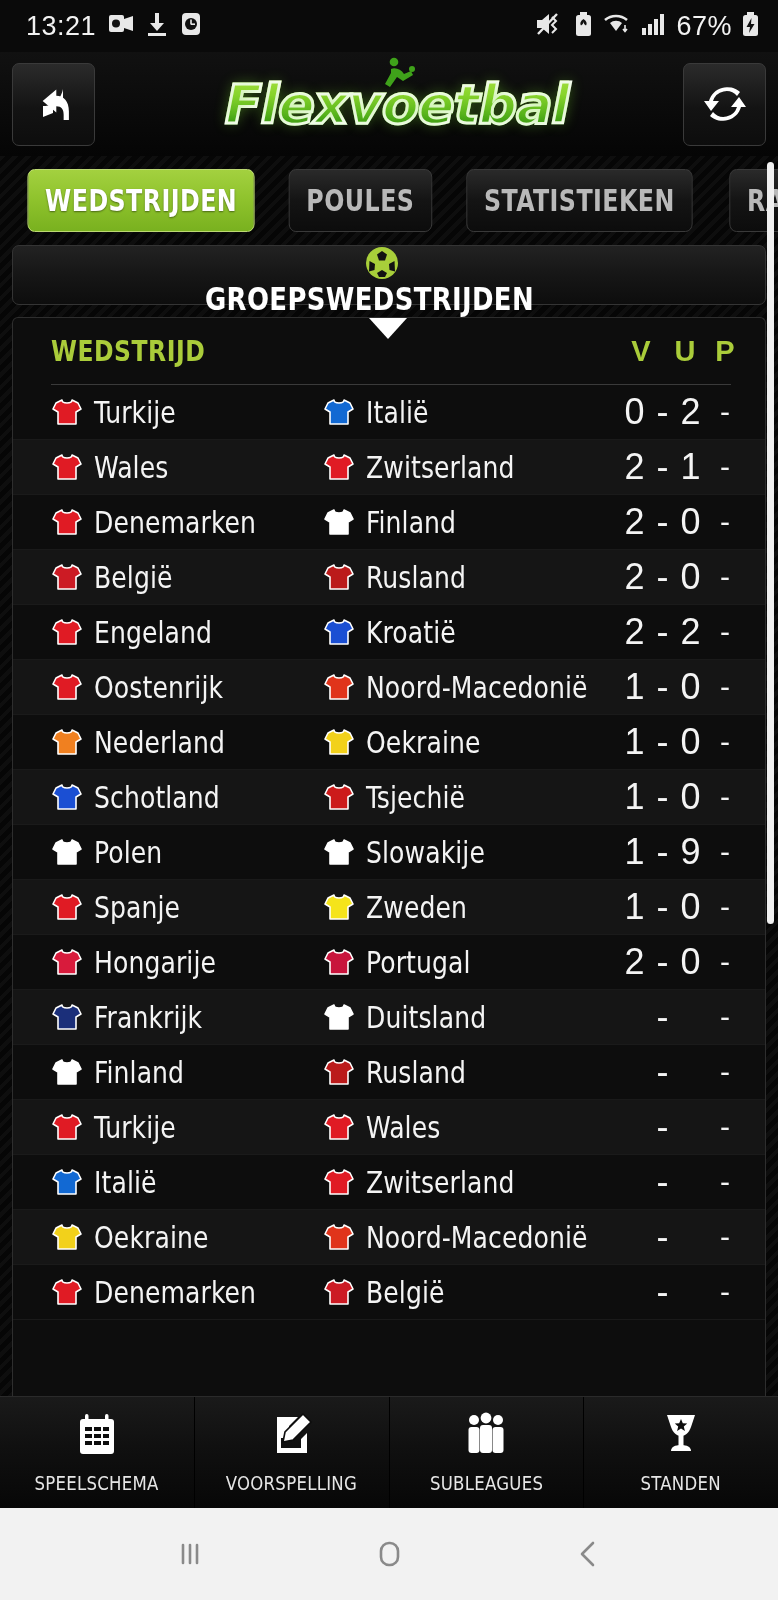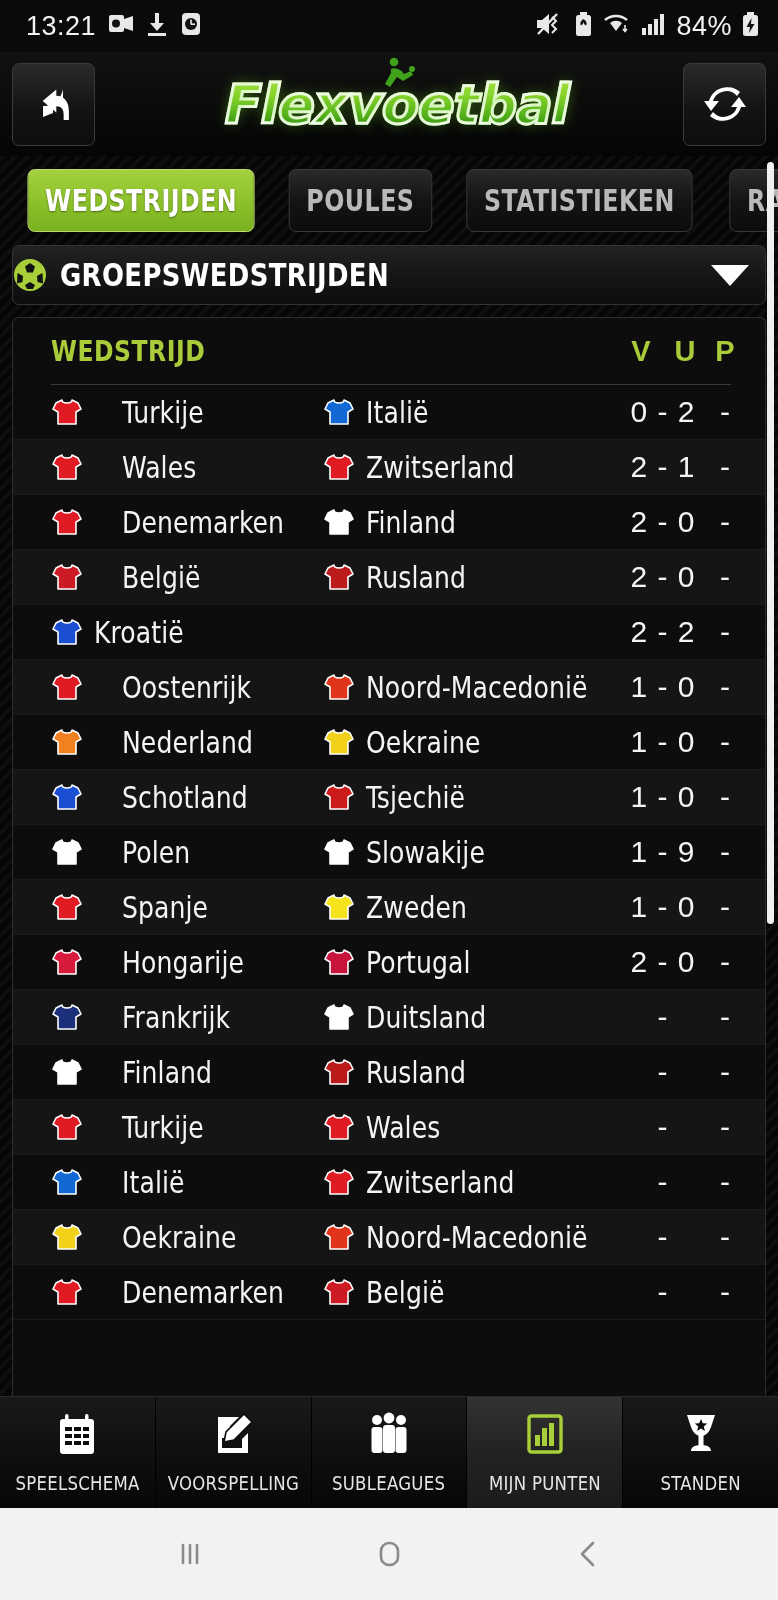--- a/index.html
+++ b/index.html
@@ -131,21 +131,22 @@
   }
 
   
   .group-bar {
     margin: 4px 2px 8px 2px;
     height: 60px;
     border-radius: 7px;
     background: linear-gradient(180deg,#222 0%, #161616 50%, #0d0d0d 100%);
     border: 1px solid #343434;
     display: flex; align-items: center;
-    padding: 0 16px 0 0;
+    padding: 0 16px 0 14px;
+    flex-direction: column;
   }
   .ball {
     width: 34px; height: 34px;
     flex: 0 0 auto;
     margin-right: 13px;
   }
   .group-title {
     color: #fff;
     font-family: "DejaVu Sans Condensed", "Liberation Sans Narrow", "Liberation Sans", sans-serif;
     font-size: 32px;
@@ -211,38 +212,38 @@
     height: 55px;
     padding: 0 22px 0 38px;
     border-bottom: 1px solid #1a1a1a;
   }
   .row.alt { background: #151515; }
   .team {
     display: flex;
     align-items: center;
     flex: 0 0 auto;
   }
-  .team.home { width: 272px; gap: 28px; }
+  .team.home { width: 272px; }
   .team.away { flex: 1 1 auto; }
   .shirt { width: 32px; height: 30px; flex: 0 0 auto; margin-right: 11px; }
   .tname {
     color: #f4f4f4;
     font-family: "DejaVu Sans Condensed", "Liberation Sans Narrow", "Liberation Sans", sans-serif;
     font-size: 30px;
     letter-spacing: 0.1px;
     white-space: nowrap;
     transform: scaleX(0.93);
     transform-origin: left center;
   }
   .score {
     width: 88px;
     flex: 0 0 auto;
     text-align: center;
     color: #f4f4f4;
-    font-size: 30px;
+    font-size: 36px;
     letter-spacing: 1px;
     white-space: nowrap;
   }
   .pts {
     width: 36px;
     flex: 0 0 auto;
     text-align: center;
     color: #f4f4f4;
     font-size: 30px;
   }
@@ -356,21 +357,21 @@
         </svg>
       </span>
       <span class="sb-ico">
         <svg width="26" height="26" viewBox="0 0 26 26">
           <rect x="1" y="17" width="4" height="7" fill="#e8e8e8"></rect>
           <rect x="7" y="13" width="4" height="11" fill="#e8e8e8"></rect>
           <rect x="13" y="8" width="4" height="16" fill="#e8e8e8"></rect>
           <rect x="19" y="3" width="4" height="21" fill="#e8e8e8"></rect>
         </svg>
       </span>
-      <span class="sb-time">84%</span>
+      <span class="sb-time">67%</span>
       <span class="sb-ico">
         <svg width="19" height="26" viewBox="0 0 19 26">
           <rect x="6" y="1" width="7" height="3" fill="#e8e8e8"></rect>
           <rect x="2" y="4" width="15" height="21" rx="2.5" fill="#e8e8e8"></rect>
           <path d="M10.5 7 L5.5 16 H9 L8 22 L13.5 13 H10 Z" fill="#111"></path>
         </svg>
       </span>
     </div>
   </div>
 
@@ -496,20 +497,26 @@
             <span class="team away">
               <svg class="shirt" viewBox="0 0 32 30">
                 <path d="M11 3 L5 6 L2 12 L7 15 L7 27 L25 27 L25 15 L30 12 L27 6 L21 3 C21 7 11 7 11 3 Z" fill="#bb1b1b" stroke="#ffffff" stroke-width="1.6" stroke-linejoin="round"></path>
               </svg>
               <span class="tname">Rusland</span>
             </span>
             <span class="score">2 - 0</span>
             <span class="pts">-</span>
           </div>
           <div class="row">
+            <span class="team home">
+              <svg class="shirt" viewBox="0 0 32 30">
+                <path d="M11 3 L5 6 L2 12 L7 15 L7 27 L25 27 L25 15 L30 12 L27 6 L21 3 C21 7 11 7 11 3 Z" fill="#e01b24" stroke="#ffffff" stroke-width="1.6" stroke-linejoin="round"></path>
+              </svg>
+              <span class="tname">Engeland</span>
+            </span>
             <span class="team away">
               <svg class="shirt" viewBox="0 0 32 30">
                 <path d="M11 3 L5 6 L2 12 L7 15 L7 27 L25 27 L25 15 L30 12 L27 6 L21 3 C21 7 11 7 11 3 Z" fill="#1b4fd3" stroke="#ffffff" stroke-width="1.6" stroke-linejoin="round"></path>
               </svg>
               <span class="tname">Kroatië</span>
             </span>
             <span class="score">2 - 2</span>
             <span class="pts">-</span>
           </div>
           <div class="row alt">
@@ -745,29 +752,20 @@
         <circle cx="11" cy="9" r="5" fill="#fff"></circle>
           <rect x="5.5" y="16" width="11" height="26" rx="3" fill="#fff"></rect>
         <circle cx="23" cy="7" r="5.4" fill="#fff"></circle>
           <rect x="17" y="14" width="12" height="28" rx="3" fill="#fff"></rect>
         <circle cx="35" cy="9" r="5" fill="#fff"></circle>
           <rect x="29.5" y="16" width="11" height="26" rx="3" fill="#fff"></rect>
       </svg>
       <span class="nav-lbl">SUBLEAGUES</span>
     </div>
 
-    <div class="nav-item active">
-      <svg class="nav-ico" viewBox="0 0 46 46">
-        <rect x="7" y="5" width="32" height="36" rx="2.5" fill="none" stroke="#a8cf3a" stroke-width="3.4"></rect>
-        <rect x="13" y="24" width="5" height="11" fill="#a8cf3a"></rect>
-        <rect x="20" y="17" width="5" height="18" fill="#a8cf3a"></rect>
-        <rect x="27" y="12" width="5" height="23" fill="#a8cf3a"></rect>
-      </svg>
-      <span class="nav-lbl">MIJN PUNTEN</span>
-    </div>
 
     <div class="nav-item">
       <svg class="nav-ico" viewBox="0 0 46 46">
         <path d="M9 4 h28 l-4 12 c-2 6 -6 9 -10 9 s-8 -3 -10 -9 Z" fill="#fff"></path>
         <rect x="20.5" y="24" width="5" height="10" fill="#fff"></rect>
         <path d="M13 40 c0 -4 4 -6 10 -6 s10 2 10 6 Z" fill="#fff"></path>
         <path d="M23 8 l1.8 4.2 l4.4 0.3 l-3.4 3 l1.1 4.4 l-3.9 -2.5 l-3.9 2.5 l1.1 -4.4 l-3.4 -3 l4.4 -0.3 Z" fill="#0d0d0d"></path>
       </svg>
       <span class="nav-lbl">STANDEN</span>
     </div>

